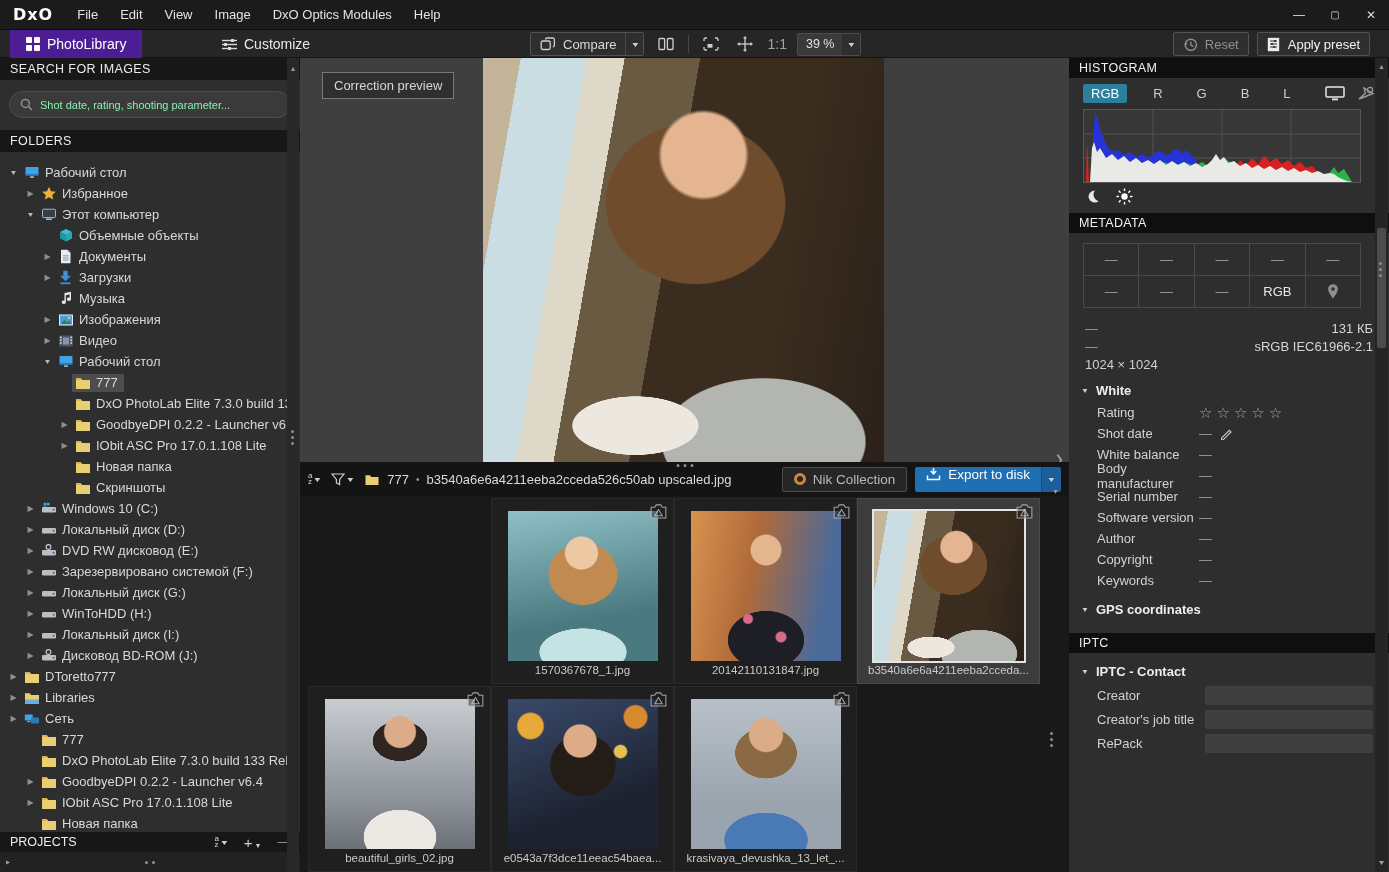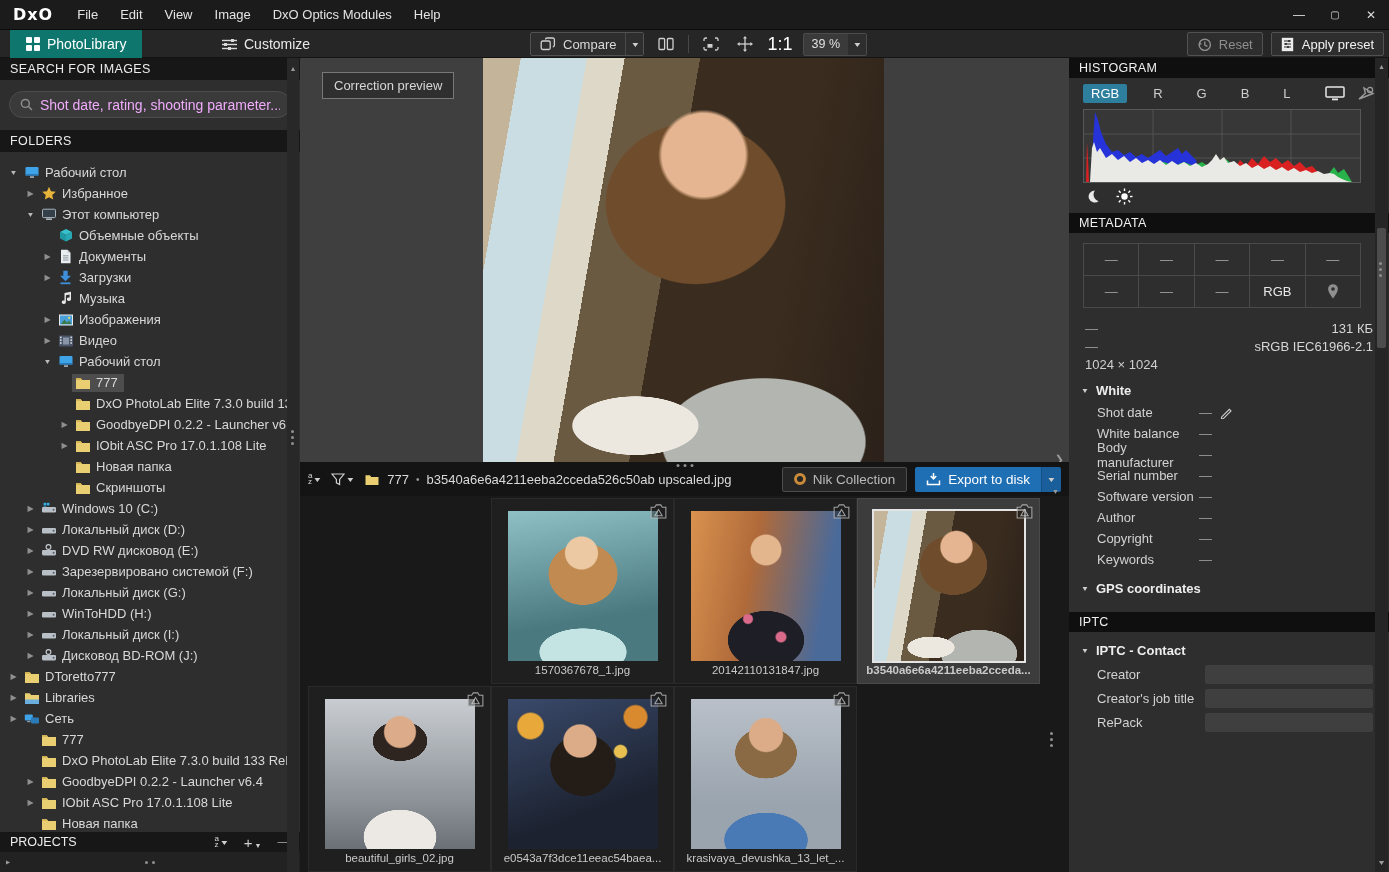--- a/index.html
+++ b/index.html
@@ -12,43 +12,43 @@
   .menubar{position:absolute;left:0;top:0;width:100%;height:30px;background:#1b1b1b;
            border-bottom:1px solid #0c0c0c;display:flex;align-items:center}
   .logo{font-weight:bold;color:#fff;font-size:16px;letter-spacing:1px;padding:0 13px;font-family:"DejaVu Sans",sans-serif}
   .menu-item{padding:0 11px;color:#e3e3e3;font-size:13px;cursor:default}
   .win-controls{margin-left:auto;display:flex;align-items:center;height:100%}
   .win-btn{width:36px;height:100%;display:flex;align-items:center;justify-content:center;color:#dcdcdc;font-size:12px}
 
   
   .toolbar{position:absolute;left:0;top:30px;width:100%;height:28px;background:#262626;border-bottom:1px solid #141414}
   .tab{position:absolute;top:0;height:28px;display:flex;align-items:center;gap:7px;padding:0 16px;font-size:14px;color:#e8e8e8}
-  .tab.active{background:#0f766e;color:#fff}
+  .tab.active{background:#4c1d95;color:#fff}
   .grid-ico{display:grid;grid-template-columns:6px 6px;grid-template-rows:6px 6px;gap:2px}
   .grid-ico i{background:#fff;border-radius:1px}
   .ctr-group{position:absolute;left:530px;top:2px;height:24px;display:flex;align-items:center;gap:10px}
   .btn{height:24px;display:flex;align-items:center;gap:7px;padding:0 9px;background:#2e2e2e;
        border:1px solid #525252;border-radius:2px;color:#d9d9d9;font-size:13px}
   .vdiv{width:1px;height:18px;background:#474747}
   .tool-ico{display:flex;align-items:center;justify-content:center;width:24px;height:24px}
-  .ratio{color:#ffffff;font-size:18px}
+  .ratio{color:#a3a3a3;font-size:14px}
   .zoom-select{display:flex;align-items:center;height:23px;background:#3a3a3a;border:1px solid #4c4c4c;border-radius:2px}
   .zoom-select .zv{padding:0 8px;font-size:12.5px;color:#e0e0e0}
   .dd-seg{width:18px;height:100%;display:flex;align-items:center;justify-content:center;background:#2e2e2e}
   .caret{font-size:7px;color:#cfcfcf;transform:scaleX(1.4)}
-  .right-group{position:absolute;right:5px;top:2px;display:flex;gap:8px}
+  .right-group{position:absolute;right:19px;top:2px;display:flex;gap:8px}
   .btn.dim{color:#8f8f8f}
 
   
   .sidebar{position:absolute;left:0;top:58px;width:300px;height:814px;background:#2e2e2e}
   .panel-header{height:22px;background:#171717;display:flex;align-items:center;padding:0 10px;
                 color:#ececec;font-size:12.5px;letter-spacing:.4px}
   .searchbox{margin:11px 9px 9px 9px;height:27px;background:#3a3a3a;border:1px solid #4d4d4d;border-radius:14px;
              display:flex;align-items:center;padding:0 10px;gap:7px}
-  .searchbox .ph{color:#f0abfc;font-size:14px;white-space:nowrap;overflow:hidden}
+  .searchbox .ph{color:#86efac;font-size:11px;white-space:nowrap;overflow:hidden}
   .folders-hdr{margin-top:12px}
   .tree{position:absolute;left:0;top:104px;width:287px;height:668px;overflow:hidden}
   .tree-row{height:21px;display:flex;align-items:center;white-space:nowrap}
   .exp{width:15px;flex:0 0 15px;font-size:8px;color:#b9b9b9;text-align:center;transform:scaleY(.9)}
   .exp.closed{color:#8f8f8f}
   .ticon{width:17px;height:16px;flex:0 0 17px;display:flex;align-items:center;justify-content:center;margin-right:5px}
   .tlabel{font-size:13px;color:#d8d8d8}
   .inner{display:flex;align-items:center;padding:1px 6px 1px 2px}
   .inner.selected{background:#4d4d4d}
   .projects-bar{position:absolute;left:0;top:774px;width:300px;height:20px;background:#171717;
@@ -80,21 +80,21 @@
               display:flex;align-items:center;padding:0 8px;gap:10px}
   .fs-toolbar .topdots{position:absolute;left:50%;top:2px;transform:translateX(-50%)}
   .sort-ico{display:flex;align-items:center;gap:2px;color:#cfcfcf}
   .az{display:flex;flex-direction:column;line-height:6px;font-size:8px;color:#d9d9d9}
   .path-text{font-size:13px;color:#dadada;display:flex;align-items:center;gap:7px;white-space:nowrap}
   .fs-right{margin-left:auto;display:flex;align-items:center;gap:8px}
   .btn-nik{height:25px;display:flex;align-items:center;gap:7px;padding:0 11px;background:#262626;
            border:1px solid #4c4c4c;border-radius:2px;color:#b9b9b9;font-size:13.5px}
   .ring{width:12px;height:12px;border:3px solid #c98a3a;border-radius:50%}
   .btn-export{height:25px;display:flex;align-items:center;border-radius:2px;overflow:hidden;color:#fff;font-size:13.5px}
-  .btn-export .mainseg{display:flex;align-items:center;gap:7px;background:#1f6fb5;height:100%;padding:0 11px}
+  .btn-export .mainseg{display:flex;gap:7px;background:#1f6fb5;height:100%;padding:0 11px}
   .btn-export .dropseg{width:20px;height:100%;background:#1a5f9c;display:flex;align-items:center;justify-content:center;border-left:1px solid #15507f}
   .mini-arrow{position:absolute;right:10px;bottom:1px;color:#9a9a9a;font-size:7px}
 
   .fs-grid{position:absolute;left:0;top:438px;width:769px;height:376px;background:#191919}
   .cell{position:absolute;width:183px;background:#1f1f1f;border:1px solid #2a2a2a}
   .cell.selected{background:#3c3c3c;border-color:#4a4a4a}
   .cell .photo{position:absolute;left:16px;top:12px;width:150px;height:150px}
   .cell.selected .photo{outline:2px solid #e4e4e4}
   .cell .fname{position:absolute;left:4px;right:4px;bottom:7px;text-align:center;font-size:11.5px;
                color:#cacaca;white-space:nowrap;overflow:hidden}
@@ -824,21 +824,21 @@
         <div class="cell" style="left: 374px; top: 2px; height: 186px;">
           <div class="photo t3"></div>
           <span class="badge">
             <svg width="19" height="17" viewBox="0 0 20 18">
               <path d="M6 4.5 L7.6 2 h4.8 L14 4.5 h3.8 v11.3 H2.2 V4.5 z" fill="rgba(30,30,30,.55)" stroke="#b9b9b9" stroke-width="1.1"></path>
               <path d="M10 6.8 l3.9 6.6 h-7.8 z" fill="none" stroke="#b9b9b9" stroke-width="1.1"></path>
             </svg>
           </span>
           <div class="fname">20142110131847.jpg</div>
         </div>
-        <div class="cell selected" style="left: 557px; top: 2px; height: 186px; font-weight: bold;">
+        <div class="cell selected" style="left: 557px; top: 2px; height: 186px;">
           <div class="photo photo-girl"></div>
           <span class="badge">
             <svg width="19" height="17" viewBox="0 0 20 18">
               <path d="M6 4.5 L7.6 2 h4.8 L14 4.5 h3.8 v11.3 H2.2 V4.5 z" fill="rgba(30,30,30,.55)" stroke="#b9b9b9" stroke-width="1.1"></path>
               <path d="M10 6.8 l3.9 6.6 h-7.8 z" fill="none" stroke="#b9b9b9" stroke-width="1.1"></path>
             </svg>
           </span>
           <div class="fname">b3540a6e6a4211eeba2cceda...</div>
         </div>
         <div class="cell" style="left: 8px; top: 190px; height: 186px; padding-left: 45px;">
@@ -956,20 +956,26 @@
     <div class="inforow">
         <span class="l" style="color:#cfcfcf">1024 × 1024</span>
       </div>
 
     <div class="sect-hdr">
         <span class="tri">▼</span>
         <span>White</span>
       </div>
     <div id="morerows">
         <div class="kv">
+          <span class="k">Rating</span>
+          <span class="v">
+            <span class="stars">☆☆☆☆☆</span>
+          </span>
+        </div>
+        <div class="kv">
           <span class="k">Shot date</span>
           <span class="v">
             <span>—</span>
             <span>
               <svg width="13" height="13" viewBox="0 0 15 15">
                 <path d="M2 12.6 L10.8 3.8 l1.9 1.9 L3.9 14.5 1.6 15 z" fill="none" stroke="#d0d0d0" stroke-width="1.2"></path>
               </svg>
             </span>
           </span>
         </div>

